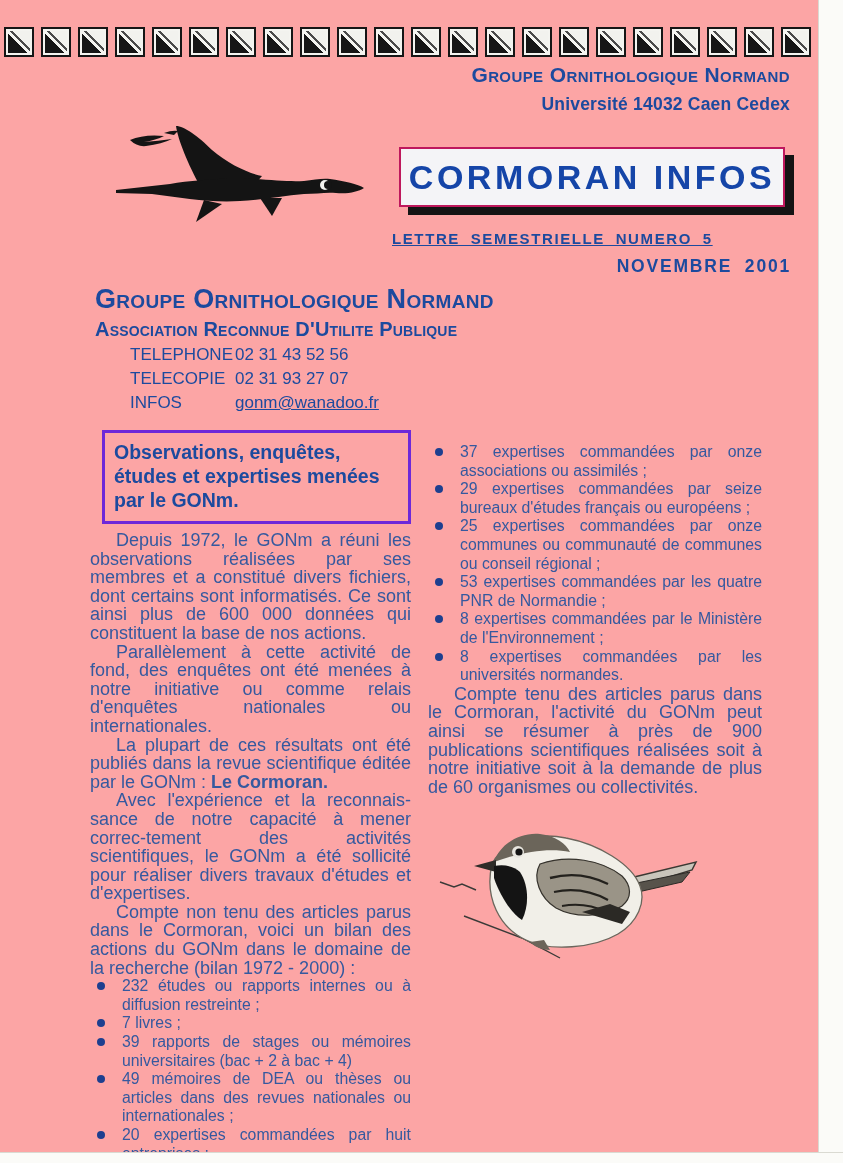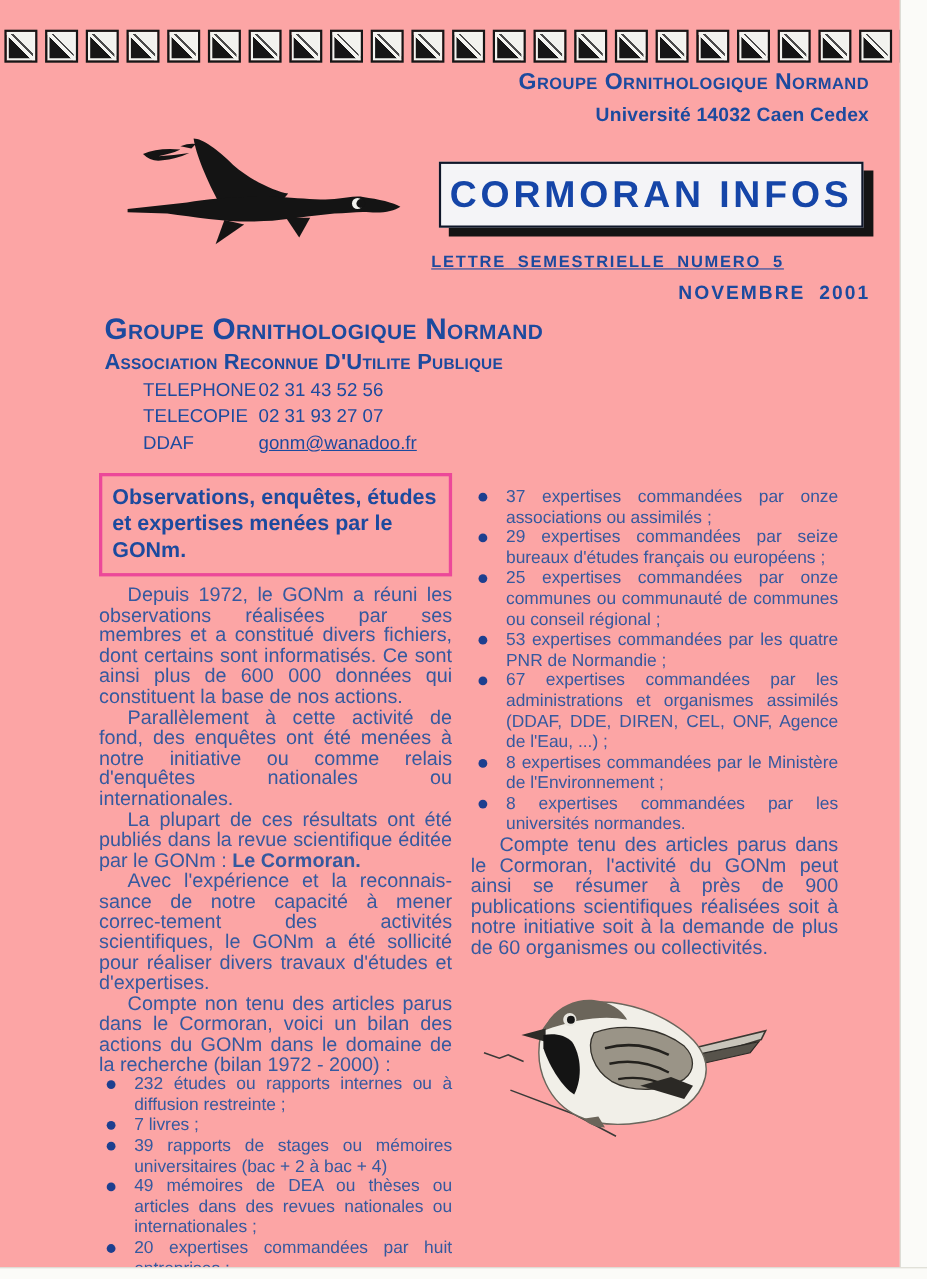--- a/index.html
+++ b/index.html
@@ -17,43 +17,43 @@
   }
   
   .header-right{position:absolute;top:63px;right:53px;text-align:right;color:#1c4a9e;}
   .hr-org{font-size:21px;font-weight:700;font-variant:small-caps;letter-spacing:.4px;}
   .hr-addr{font-size:17.5px;font-weight:700;margin-top:7px;letter-spacing:.2px;}
   
   .cormorant{position:absolute;left:112px;top:124px;}
   
   .title-box{
     position:absolute;left:399px;top:147px;width:382px;height:56px;
-    background:#f4f4f7;border:2px solid #0f172a;box-shadow:9px 8px 0 0 #141414;
+    background:#f4f4f7;border:2px solid #be185d;box-shadow:9px 8px 0 0 #141414;
     display:flex;align-items:center;justify-content:center;
   }
   .title-text{font-size:34px;font-weight:700;color:#1545a8;letter-spacing:3.5px;white-space:nowrap;}
   
   .subtitle{position:absolute;left:392px;top:230px;width:399px;color:#1c4a9e;font-weight:700;}
   .sub-l1{font-size:15px;letter-spacing:1.6px;word-spacing:5px;white-space:nowrap;text-decoration:underline;}
   .sub-l2{font-size:17.5px;letter-spacing:1.8px;word-spacing:6px;text-align:right;margin-top:9px;}
   
   .org-block{position:absolute;left:95px;top:284px;color:#1c4a9e;}
   .ob-name{font-size:27px;font-weight:700;font-variant:small-caps;letter-spacing:.3px;}
   .ob-status{font-size:20px;font-weight:700;font-variant:small-caps;margin-top:3px;letter-spacing:.2px;}
   .contact-row{display:flex;font-size:17px;font-weight:400;margin-top:4px;line-height:20px;}
   .c-label{width:105px;margin-left:35px;}
   .c-value{margin-left:0;}
   .c-value.underline{text-decoration:underline;}
   
   .columns{position:absolute;top:430px;left:90px;width:672px;display:flex;gap:17px;}
   .col-left{width:321px;}
   .col-right{width:334px;padding-top:13px;}
   .heading-box{
-    border:3px solid #ec4899;padding:7px 9px 9px;margin-bottom:7px;
-    font-size:19.5px;font-weight:700;color:#1c4a9e;line-height:24px;
+    border:3px solid #6d28d9;padding:7px 9px 9px;margin-bottom:7px;
+    font-size:19.5px;font-weight:700;color:#1c4a9e;line-height:24px;margin-left:12px;
   }
   .body-text p{margin:0;text-indent:26px;font-size:18px;line-height:18.6px;
     color:#35599f;text-align:justify;}
   ul.bullets{list-style:none;margin:0;padding:0;}
   .bullets li{
     position:relative;padding-left:32px;font-size:15.8px;line-height:18.6px;
     color:#35599f;text-align:justify;
   }
   .bullets li::before{
     content:"";position:absolute;left:7px;top:5px;width:8px;height:8px;
@@ -132,21 +132,21 @@
     <div class="ob-status">Association Reconnue D'Utilite Publique</div>
     <div class="contact-row">
       <span class="c-label">TELEPHONE</span>
       <span class="c-value">02 31 43 52 56</span>
     </div>
     <div class="contact-row">
       <span class="c-label">TELECOPIE</span>
       <span class="c-value">02 31 93 27 07</span>
     </div>
     <div class="contact-row">
-      <span class="c-label">DDAF</span>
+      <span class="c-label">INFOS</span>
       <span class="c-value underline">gonm@wanadoo.fr</span>
     </div>
   </div>
 
   <div class="columns">
 
     <div class="col-left body-text">
       <div class="heading-box">
         <span>Observations, enquêtes, études et expertises menées par le GONm.</span>
       </div>
@@ -163,21 +163,20 @@
         <li>20 expertises commandées par huit entreprises ;</li>
       </ul>
     </div>
 
     <div class="col-right body-text">
       <ul class="bullets">
         <li>37 expertises commandées par onze associations ou assimilés ;</li>
         <li>29 expertises commandées par seize bureaux d'études français ou européens ;</li>
         <li>25 expertises commandées par onze communes ou communauté de communes ou conseil régional ;</li>
         <li>53 expertises commandées par les quatre PNR de Normandie ;</li>
-        <li>67 expertises commandées par les administrations et organismes assimilés (DDAF, DDE, DIREN, CEL, ONF, Agence de l'Eau, ...) ;</li>
         <li>8 expertises commandées par le Ministère de l'Environnement ;</li>
         <li>8 expertises commandées par les universités normandes.</li>
       </ul>
       <p>Compte tenu des articles parus dans le Cormoran, l'activité du GONm peut ainsi se résumer à près de 900 publications scientifiques réalisées soit à notre initiative soit à la demande de plus de 60 organismes ou collectivités.</p>
 
       <svg class="sparrow" width="272" height="170" viewBox="0 0 272 170">
 
         <path d="M6 62 l14 5 l8 -3 l14 6" fill="none" stroke="#3a3a38" stroke-width="1.4"></path>
         <path d="M30 96 L88 118 L126 138" fill="none" stroke="#3a3a38" stroke-width="1.4"></path>
 

